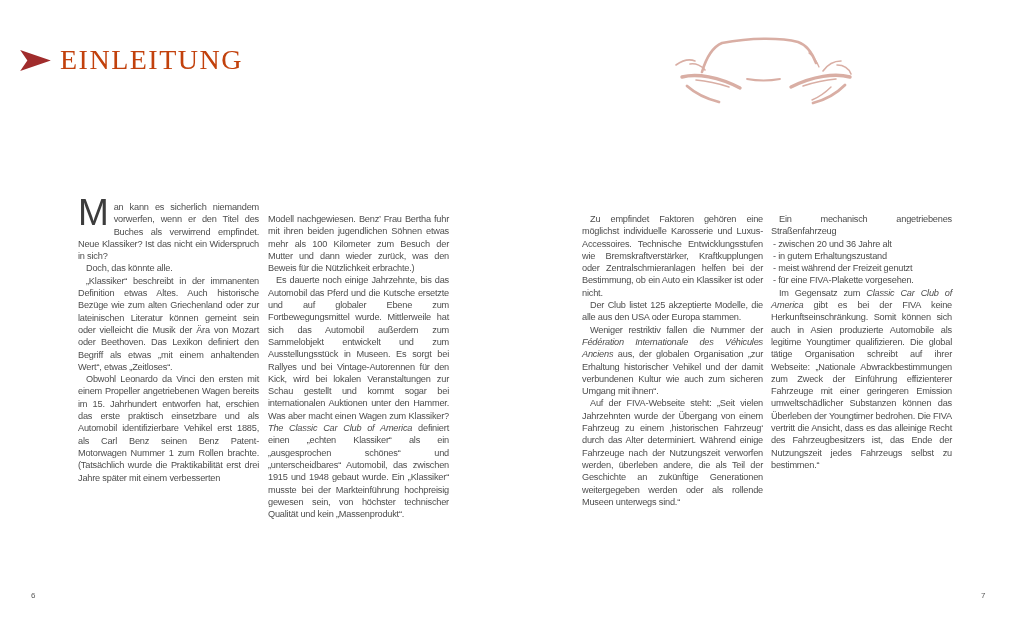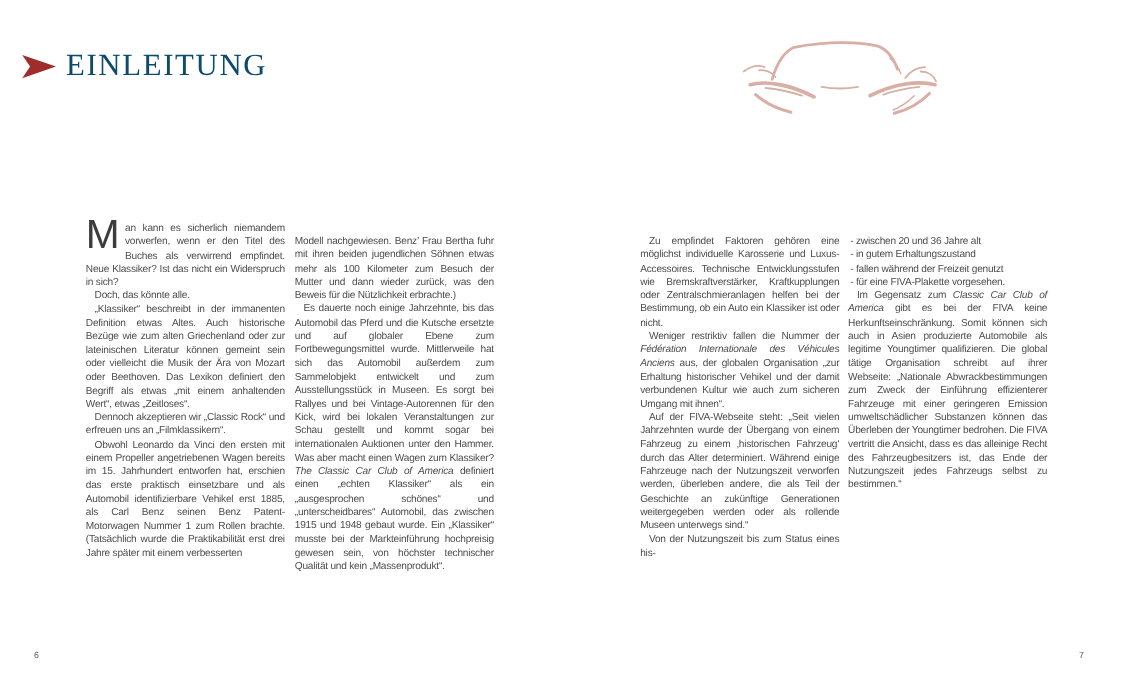--- a/index.html
+++ b/index.html
@@ -6,21 +6,21 @@
   html,body { background:#ffffff; }
   body { font-family:"Liberation Sans", sans-serif; }
   .spread { position:relative; width:1020px; height:627px; background:#ffffff; overflow:hidden; }
 
   
   .heading { position:absolute; left:20px; top:46px; display:flex; align-items:center; gap:9px; }
   .heading .arrow { width:31px; height:23px; display:block; }
   .heading h1 {
     font-family:"Liberation Serif", serif;
     font-weight:400; font-size:28px; letter-spacing:1.5px;
-    color:#0c4a6e; line-height:1;
+    color:#c2410c; line-height:1;
   }
 
   
   .car-sketch { position:absolute; left:663px; top:16px; width:206px; height:100px; }
 
   
   .col {
     position:absolute; width:181px;
     font-size:9.2px; line-height:12.3px; letter-spacing:-0.2px;
     color:#4d4d4d; text-align:justify;
@@ -54,21 +54,20 @@
       <svg class="arrow" viewBox="0 0 32 24" aria-hidden="true">
         <polygon points="0,1 32,12 0,23 7.5,12" fill="#a02c2c"></polygon>
       </svg>
       <h1>EINLEITUNG</h1>
     </div>
 
     <div class="col" id="col-l1">
         <p class="noindent"><span class="dropcap">M</span><span>an kann es sicherlich niemandem vorwerfen, wenn er den Titel des Buches als verwirrend empfindet. Neue Klassiker? Ist das nicht ein Widerspruch in sich?</span></p>
         <p><span>Doch, das könnte alle.</span></p>
         <p><span>„Klassiker“ beschreibt in der immanenten Definition etwas Altes. Auch historische Bezüge wie zum alten Griechenland oder zur lateinischen Literatur können gemeint sein oder vielleicht die Musik der Ära von Mozart oder Beethoven. Das Lexikon definiert den Begriff als etwas „mit einem anhaltenden Wert“, etwas „Zeitloses“.</span></p>
-        <p><span>Dennoch akzeptieren wir „Classic Rock“ und erfreuen uns an „Filmklassikern“.</span></p>
         <p><span>Obwohl Leonardo da Vinci den ersten mit einem Propeller angetriebenen Wagen bereits im 15. Jahrhundert entworfen hat, erschien das erste praktisch einsetzbare und als Automobil identifizierbare Vehikel erst 1885, als Carl Benz seinen Benz Patent-Motorwagen Nummer 1 zum Rollen brachte. (Tatsächlich wurde die Praktikabilität erst drei Jahre später mit einem verbesserten</span></p>
       </div>
     <div class="col" id="col-l2">
         <p class="noindent"><span>Modell nachgewiesen. Benz’ Frau Bertha fuhr mit ihren beiden jugendlichen Söhnen etwas mehr als 100 Kilometer zum Besuch der Mutter und dann wieder zurück, was den Beweis für die Nützlichkeit erbrachte.)</span></p>
         <p><span>Es dauerte noch einige Jahrzehnte, bis das Automobil das Pferd und die Kutsche ersetzte und auf globaler Ebene zum Fortbewegungsmittel wurde. Mittlerweile hat sich das Automobil außerdem zum Sammelobjekt entwickelt und zum Ausstellungsstück in Museen. Es sorgt bei Rallyes und bei Vintage-Autorennen für den Kick, wird bei lokalen Veranstaltungen zur Schau gestellt und kommt sogar bei internationalen Auktionen unter den Hammer. Was aber macht einen Wagen zum Klassiker? </span><em>The Classic Car Club of America</em><span> definiert einen „echten Klassiker“ als ein „ausgesprochen schönes“ und „unterscheidbares“ Automobil, das zwischen 1915 und 1948 gebaut wurde. Ein „Klassiker“ musste bei der Markteinführung hochpreisig gewesen sein, von höchster technischer Qualität und kein „Massenprodukt“.</span></p>
       </div>
 
     <div class="pagenum left">6</div>
   </div>
 
@@ -93,28 +92,29 @@
 
         <path d="M187,61 C172,57 150,60 128,71" stroke-width="3.4"></path>
         <path d="M182,69 C173,78 162,84 150,87" stroke-width="2.8"></path>
         <path d="M173,63 C161,64 149,67 140,70" stroke-width="1.6"></path>
         <path d="M168,71 C162,77 156,81 149,84" stroke-width="1.4"></path>
       </g>
     </svg>
 
     <div class="col" id="col-r1">
         <p><span>Zu empfindet Faktoren gehören eine möglichst individuelle Karosserie und Luxus-Accessoires. Technische Entwicklungsstufen wie Bremskraftverstärker, Kraftkupplungen oder Zentralschmieranlagen helfen bei der Bestimmung, ob ein Auto ein Klassiker ist oder nicht.</span></p>
+        <p><span>Der Club listet 125 akzeptierte Modelle, die alle aus den USA oder Europa stammen.</span></p>
         <p><span>Weniger restriktiv fallen die Nummer der </span><em>Fédération Internationale des Véhicules Anciens</em><span> aus, der globalen Organisation „zur Erhaltung historischer Vehikel und der damit verbundenen Kultur wie auch zum sicheren Umgang mit ihnen“.</span></p>
         <p><span>Auf der FIVA-Webseite steht: „Seit vielen Jahrzehnten wurde der Übergang von einem Fahrzeug zu einem ‚historischen Fahrzeug‘ durch das Alter determiniert. Während einige Fahrzeuge nach der Nutzungszeit verworfen werden, überleben andere, die als Teil der Geschichte an zukünftige Generationen weitergegeben werden oder als rollende Museen unterwegs sind.“</span></p>
-        <p><span>Von der Nutzungszeit bis zum Status eines his-</span></p>
       </div>
     <div class="col" id="col-r2">
+        <p><span>Ein mechanisch angetriebenes Straßenfahrzeug</span></p>
         <p class="list"><span>- zwischen 20 und 36 Jahre alt</span></p>
         <p class="list"><span>- in gutem Erhaltungszustand</span></p>
-        <p class="list"><span>- fallen während der Freizeit genutzt</span></p>
+        <p class="list"><span>- meist während der Freizeit genutzt</span></p>
         <p class="list"><span>- für eine FIVA-Plakette vorgesehen.</span></p>
         <p><span>Im Gegensatz zum </span><em>Classic Car Club of America</em><span> gibt es bei der FIVA keine Herkunftseinschränkung. Somit können sich auch in Asien produzierte Automobile als legitime Youngtimer qualifizieren. Die global tätige Organisation schreibt auf ihrer Webseite: „Nationale Abwrackbestimmungen zum Zweck der Einführung effizienterer Fahrzeuge mit einer geringeren Emission umweltschädlicher Substanzen können das Überleben der Youngtimer bedrohen. Die FIVA vertritt die Ansicht, dass es das alleinige Recht des Fahrzeugbesitzers ist, das Ende der Nutzungszeit jedes Fahrzeugs selbst zu bestimmen.“</span></p>
       </div>
 
     <div class="pagenum right">7</div>
   </div>
 
 </div>
 
 </body></html>

